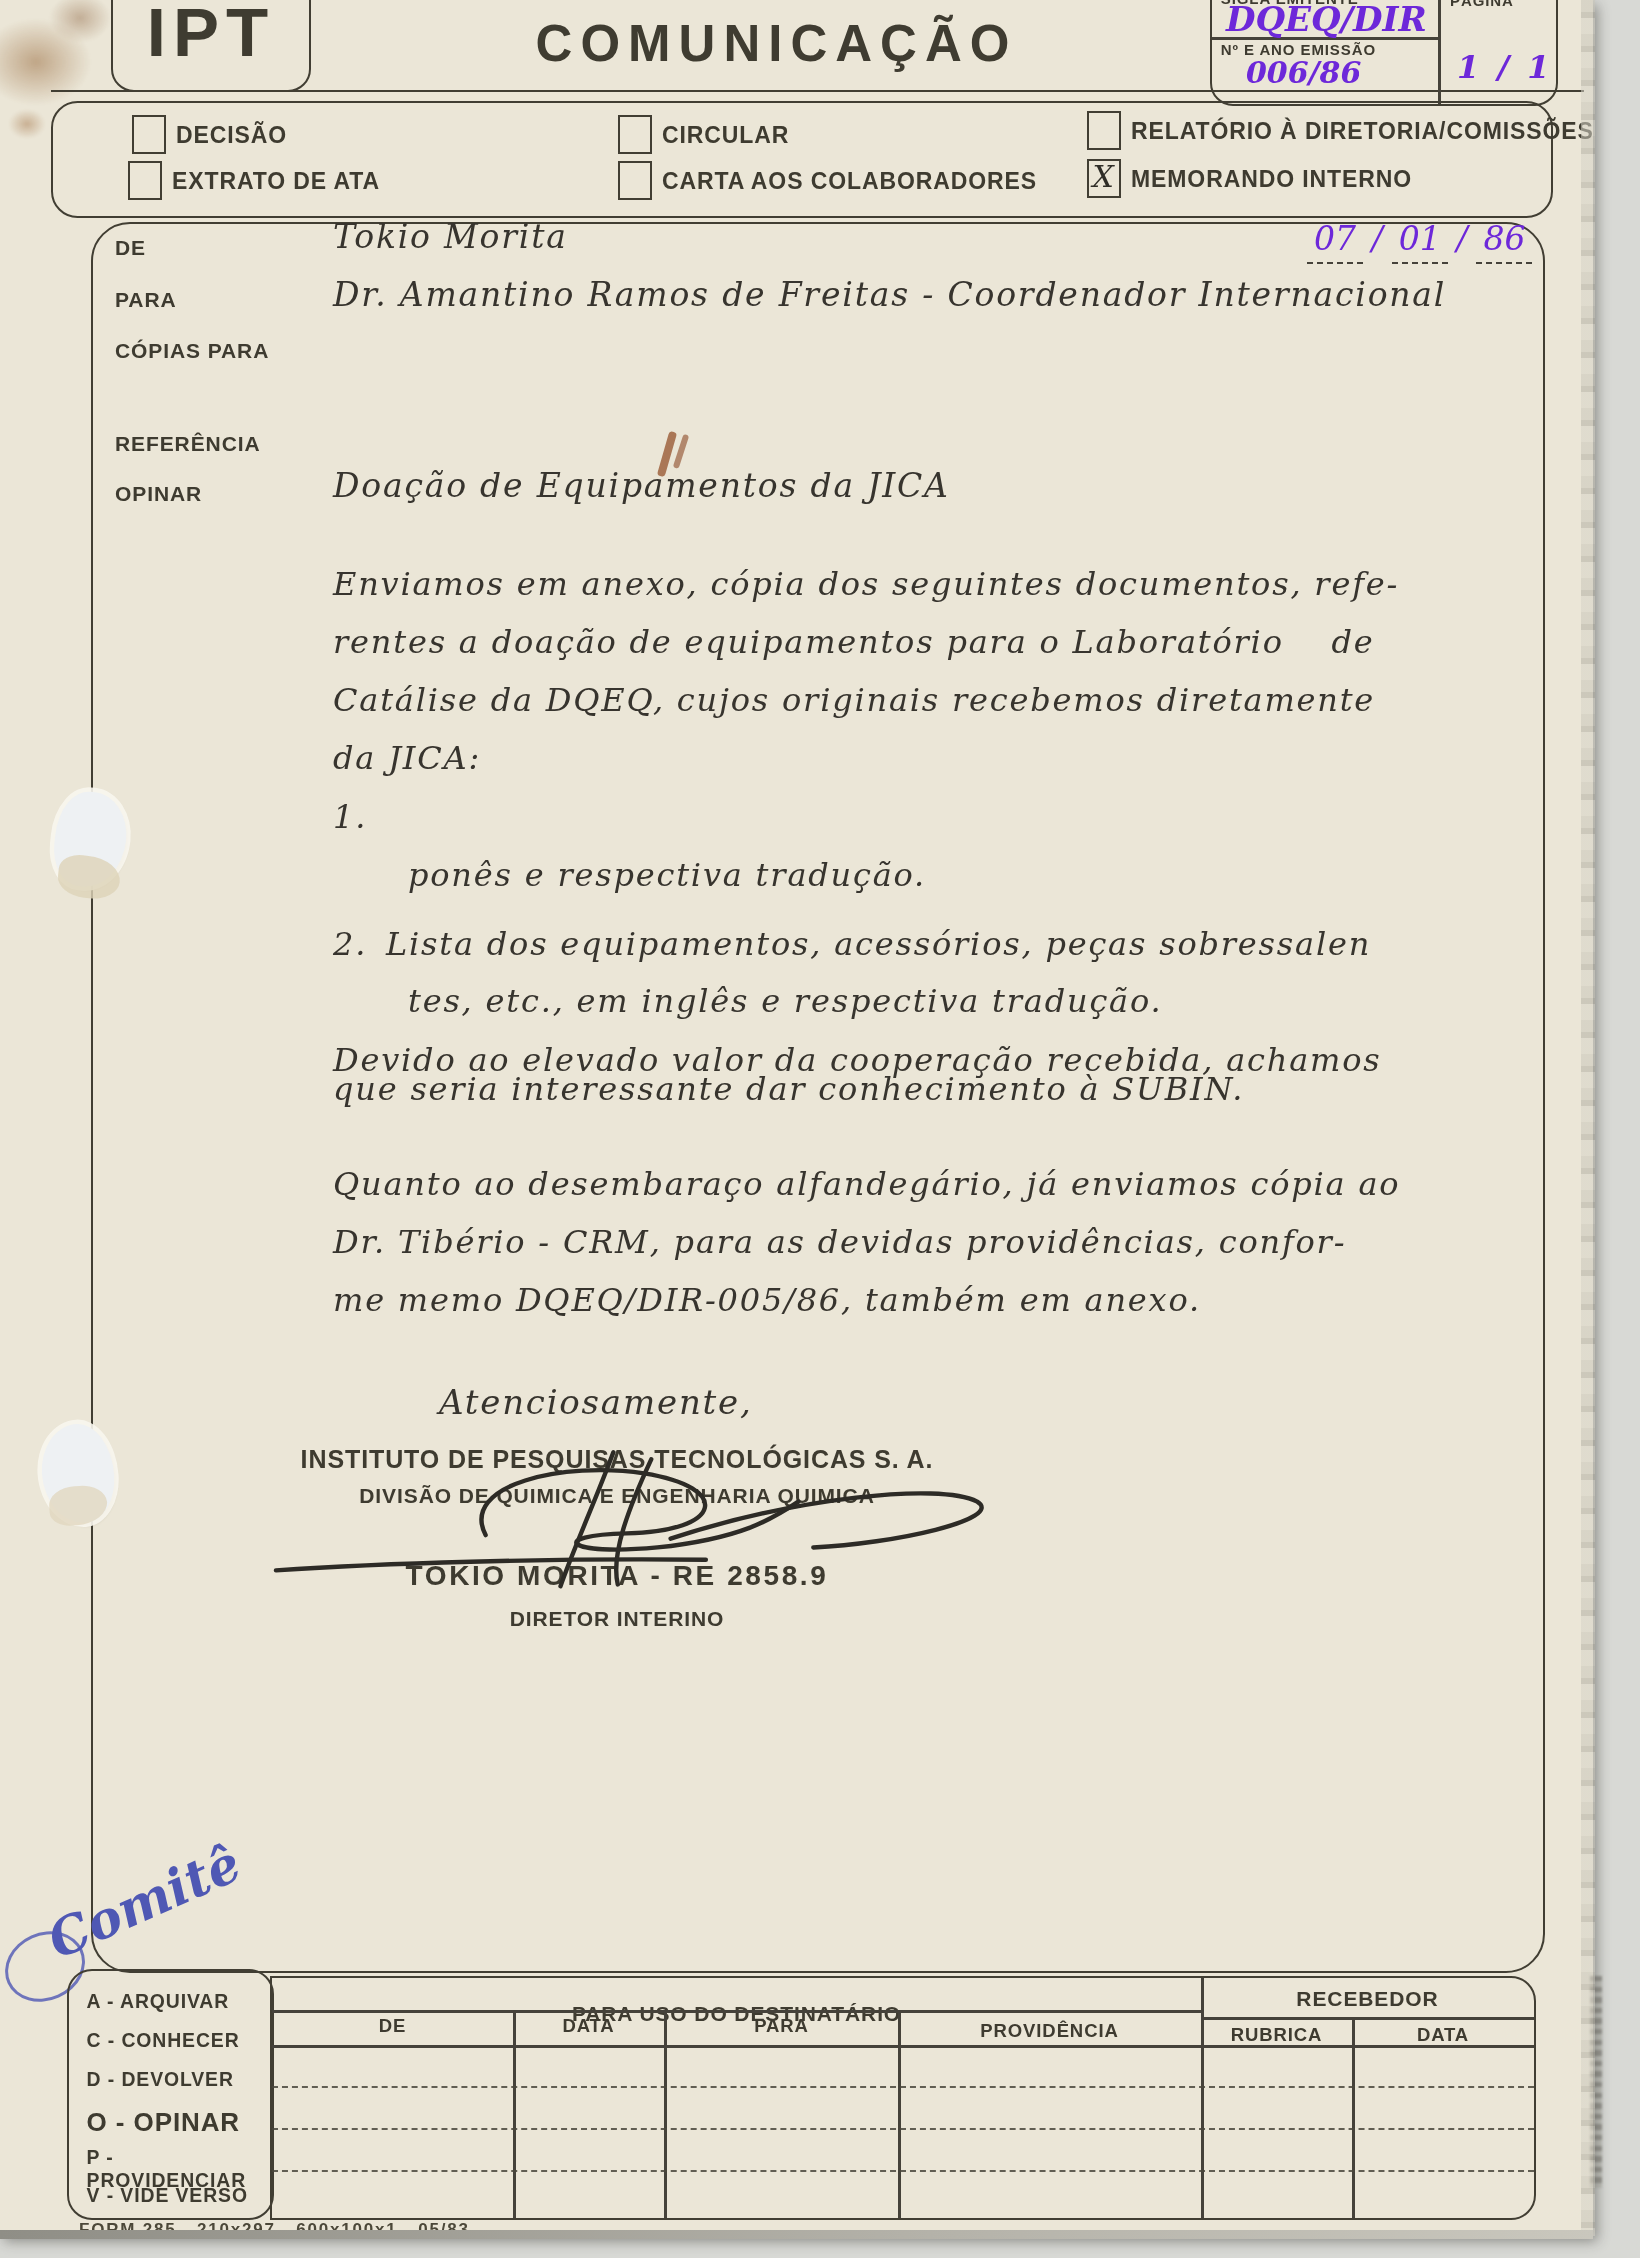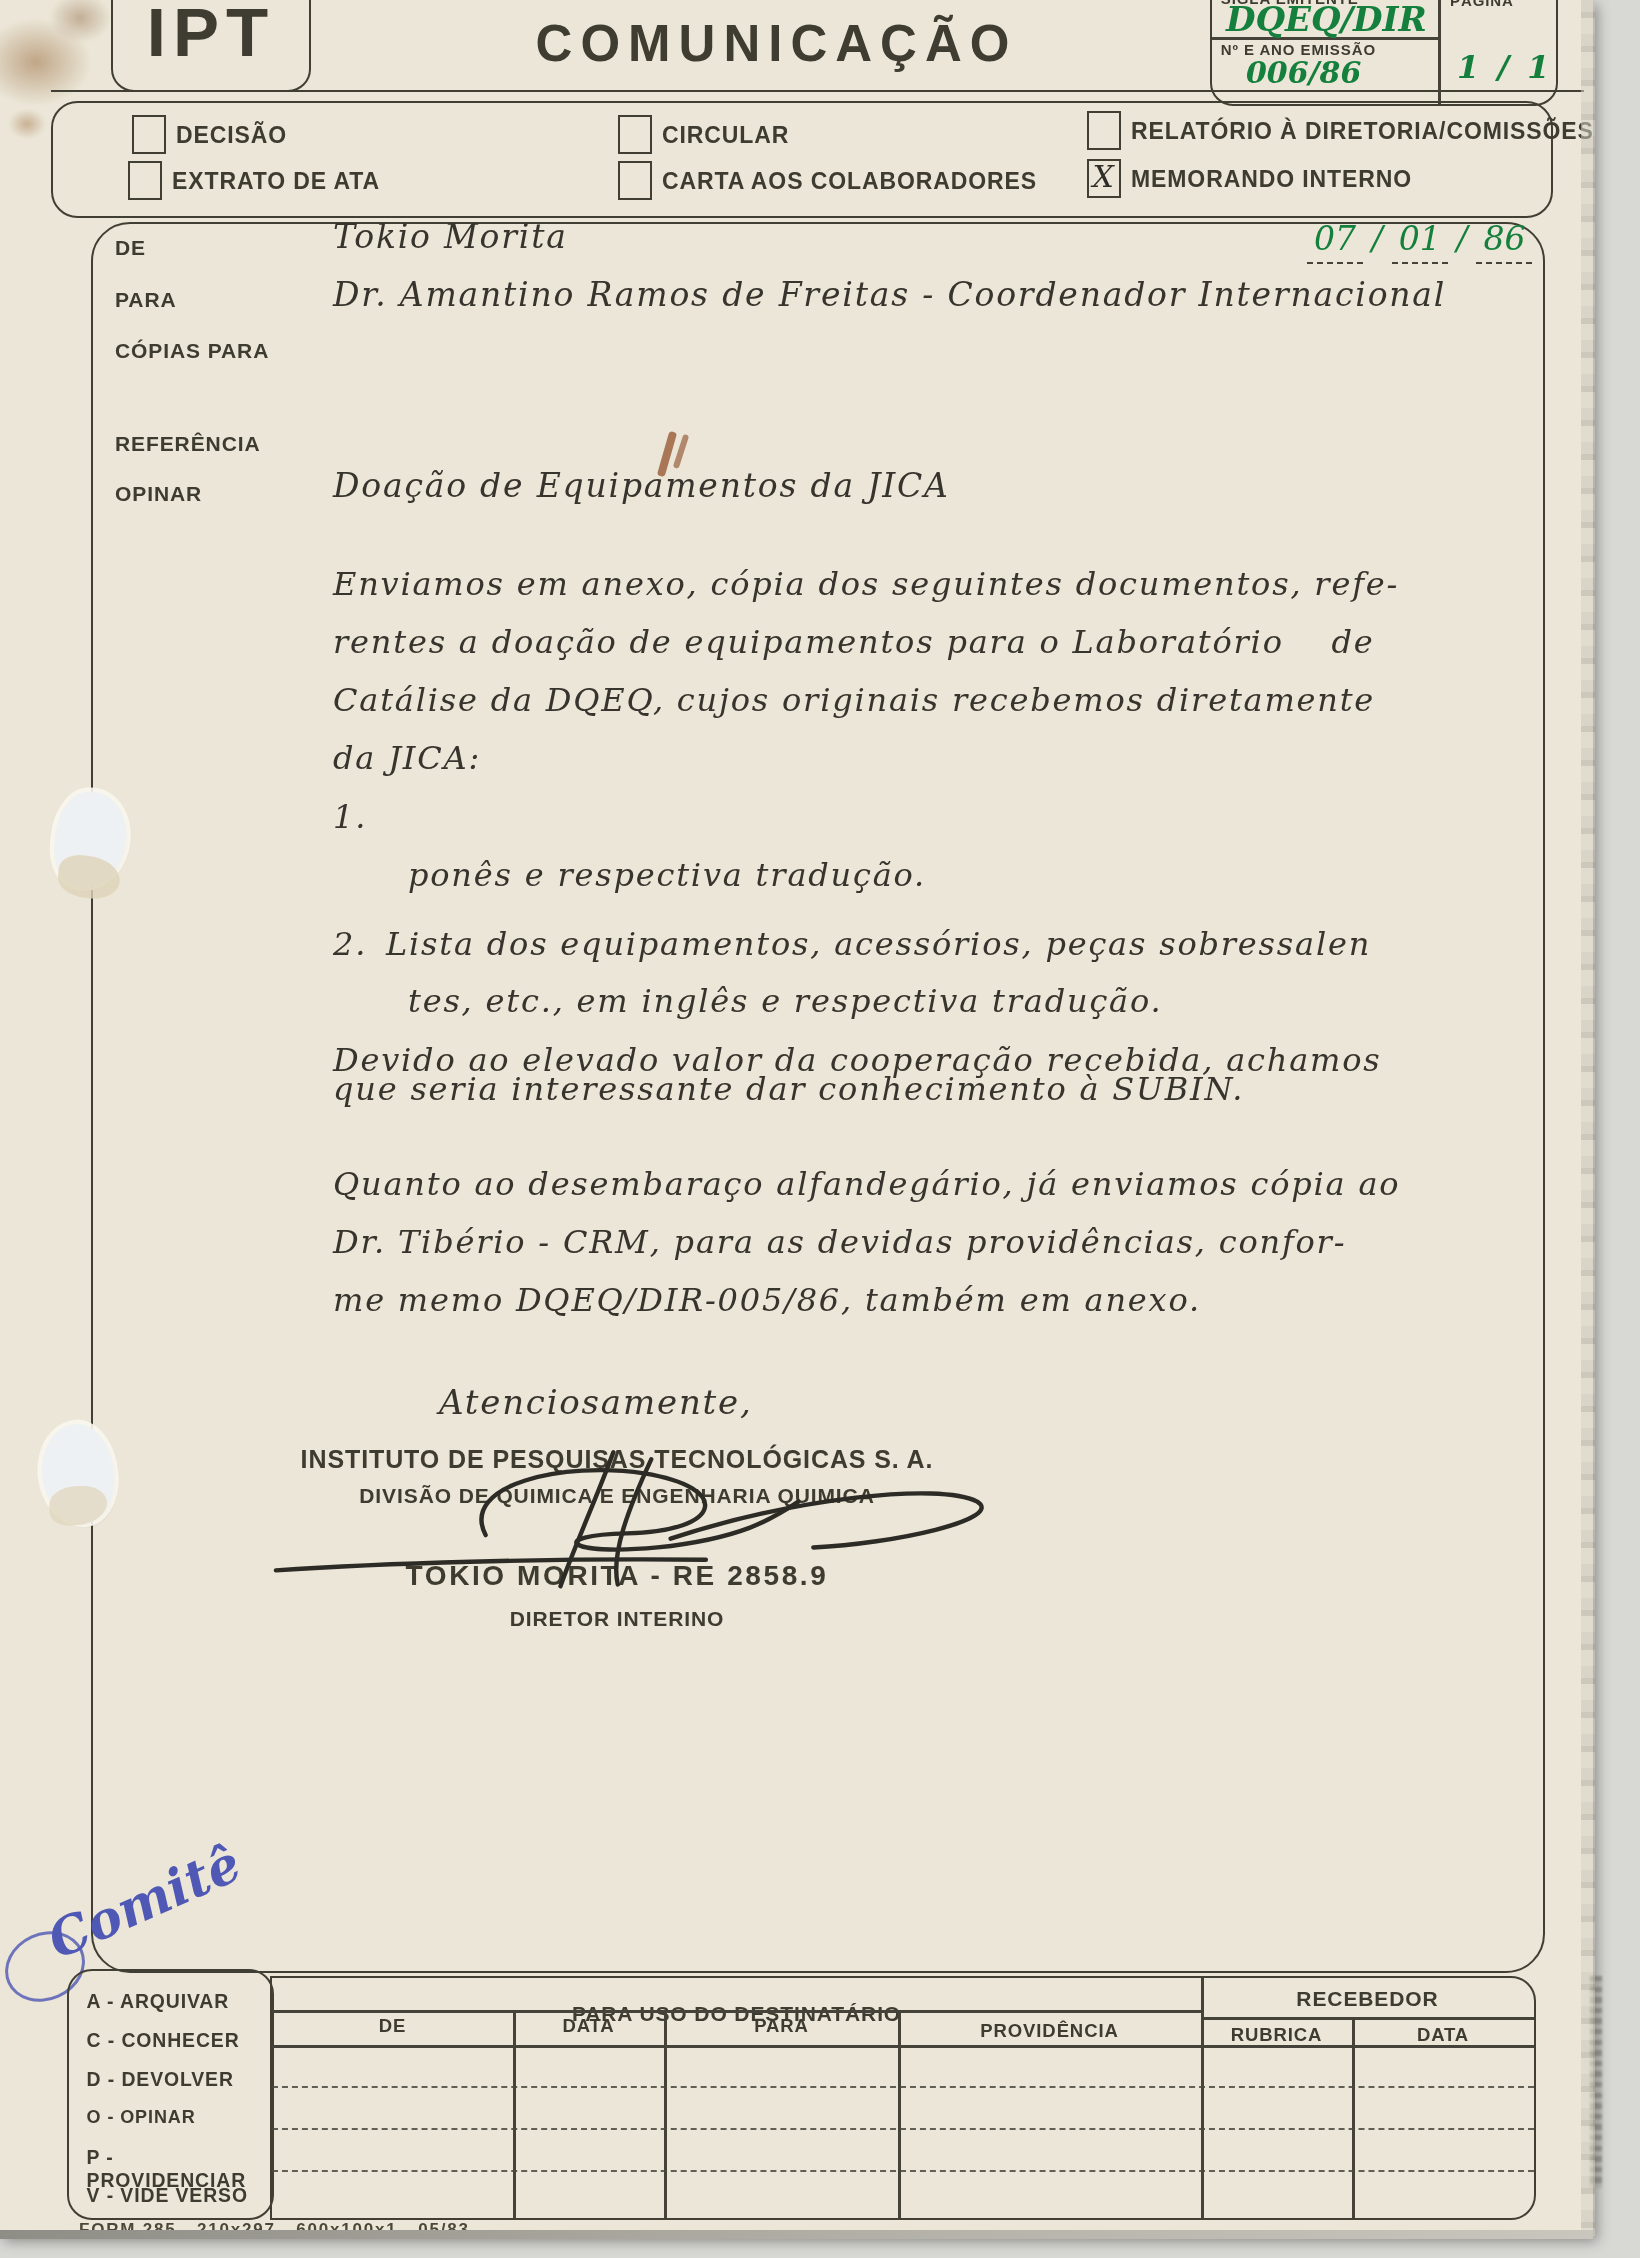--- a/index.html
+++ b/index.html
@@ -31,21 +31,21 @@
   .rule{position:absolute;height:0;border-top:2.6px solid #413e33;}
   .band{position:absolute;border:2.6px solid #413e33;}
   .hairline{position:absolute;background:#45423a;}
   
   .plabel{position:absolute;font-weight:700;letter-spacing:0.9px;color:#3e3b30;}
   .stencil{font-weight:700;color:#3f3c31;}
   
   .type{position:absolute;font-family:"DejaVu Serif",serif;font-style:italic;
     color:#37342e;letter-spacing:1.8px;white-space:pre;}
   
-  .hand{font-family:"DejaVu Serif",serif;font-style:italic;color:#15803d;}
+  .hand{font-family:"DejaVu Serif",serif;font-style:italic;color:#6d28d9;}
   .blue{color:#4f58b4;}
   
   .cbbox{position:absolute;width:30px;height:35px;border:2.6px solid #413e33;background:transparent;}
   .cbmark{position:absolute;font-family:"DejaVu Serif",serif;font-style:italic;
     font-size:30px;color:#2f2d27;}
   
   .hole{position:absolute;background:#eef1f3;box-shadow:0 0 0 4.4px rgba(248,246,238,.9),1.8px 3.5px 2.6px rgba(120,110,90,.25);}
   .h1{left:55px;top:792px;width:71px;height:95px;border-radius:46% 54% 58% 42%/52% 50% 56% 44%;transform:rotate(6deg);}
   .h1:after{content:"";position:absolute;left:7px;top:64px;width:62px;height:42px;
     background:#ddd3b8;border-radius:40% 60% 50% 50%;opacity:.8;}
@@ -162,21 +162,21 @@
 
   <div style="position:absolute;left:32px;top:1888px;width:291px;height:150px;transform:rotate(-24deg);transform-origin:left bottom;">
     <span style="position:absolute;left:0;top:56px;width:76px;height:62px;border:3.5px solid rgba(79,88,180,.8);border-radius:50%;"></span>
     <span class="hand blue" style="position:absolute;left:56px;top:41px;font-size:51px;font-weight:700;">Comitê</span>
   </div>
 
   <div class="band" style="left:67px;top:1969px;width:203px;height:247px;border-radius:25px;">
     <div class="plabel" style="left:17.6px;top:19.4px;font-size:19.4px;">A - ARQUIVAR</div>
     <div class="plabel" style="left:17.6px;top:58px;font-size:19.4px;">C - CONHECER</div>
     <div class="plabel" style="left:17.6px;top:97px;font-size:19.4px;">D - DEVOLVER</div>
-    <div class="plabel" style="left:17.6px;top:136px;font-size:18px;">O - OPINAR</div>
+    <div class="plabel" style="left:17.6px;top:136px;font-size:26px;">O - OPINAR</div>
     <div class="plabel" style="left:17.6px;top:175px;font-size:19.4px;">P - PROVIDENCIAR</div>
     <div class="plabel" style="left:17.6px;top:213px;font-size:19.4px;">V - VIDE VERSO</div>
   </div>
 
   <div class="band" style="left:270px;top:1976px;width:1262px;height:240px;border-radius:0 25px 25px 0;">
 
     <div class="plabel" style="left:0;top:3.5px;width:929px;text-align:center;font-size:21px;margin-top:20px;">PARA USO DO DESTINATÁRIO</div>
     <div class="plabel" style="left:929px;top:8.8px;width:333px;text-align:center;font-size:21px;">RECEBEDOR</div>
 
     <div class="hairline" style="left:0;top:32px;width:929px;height:2.6px;"></div>

